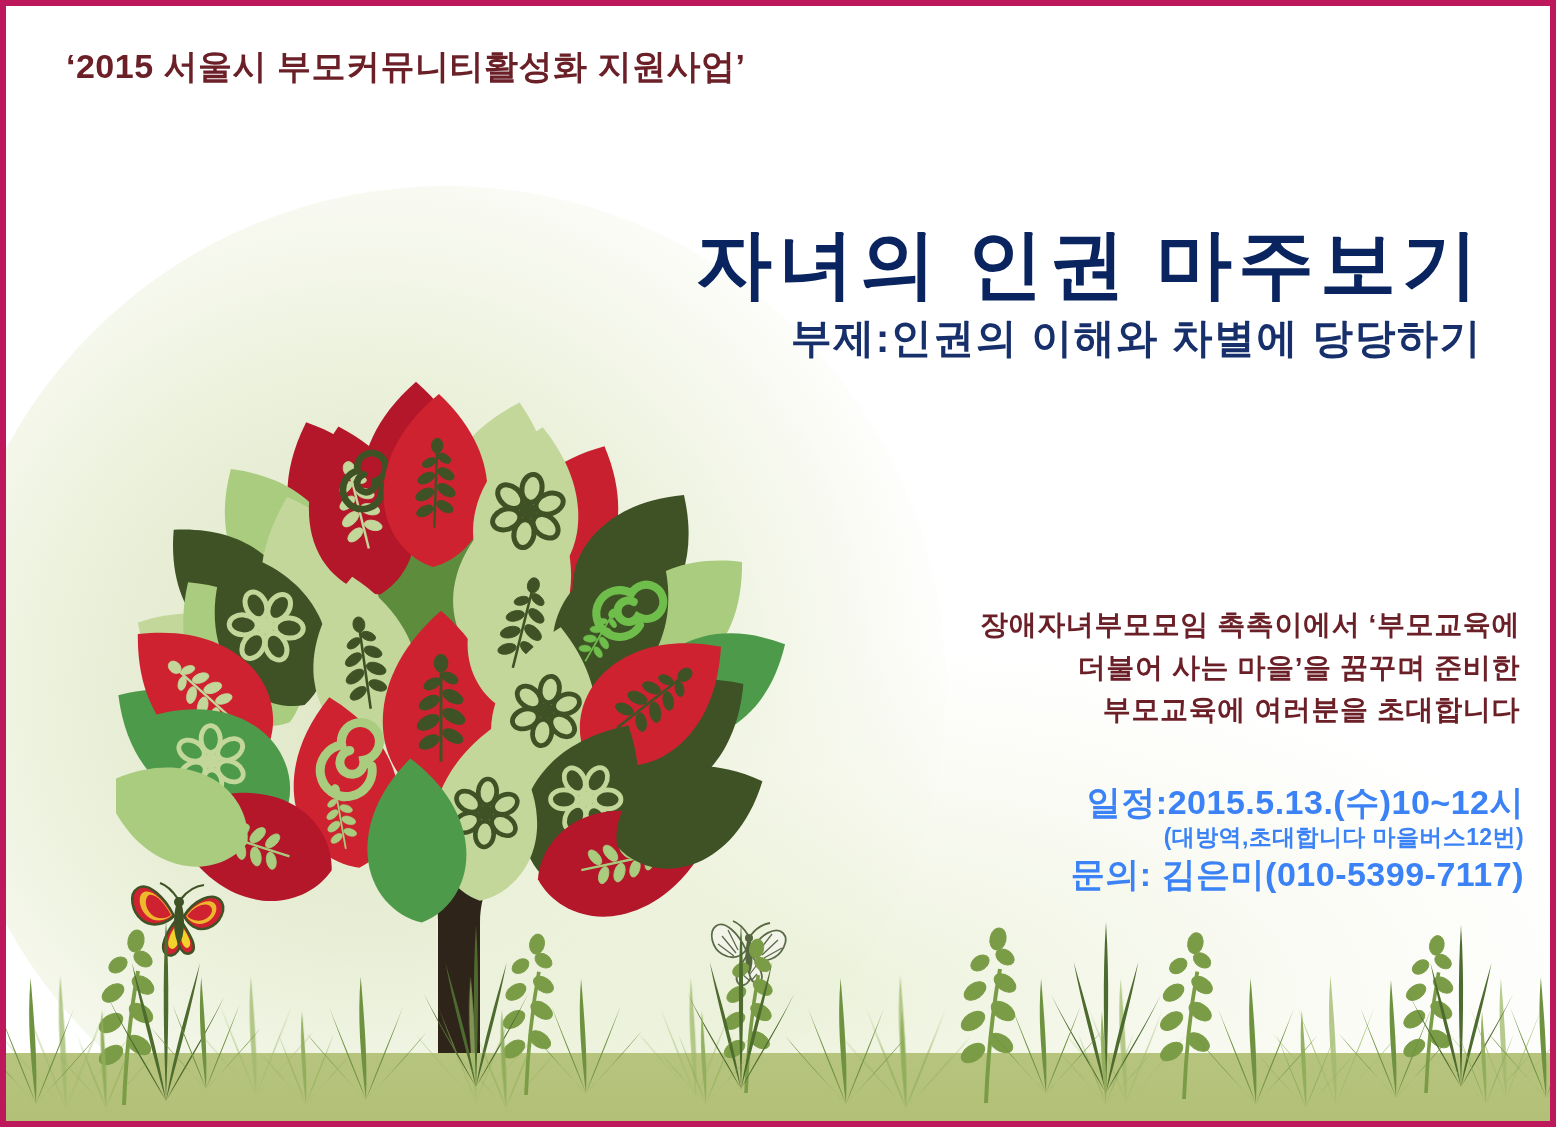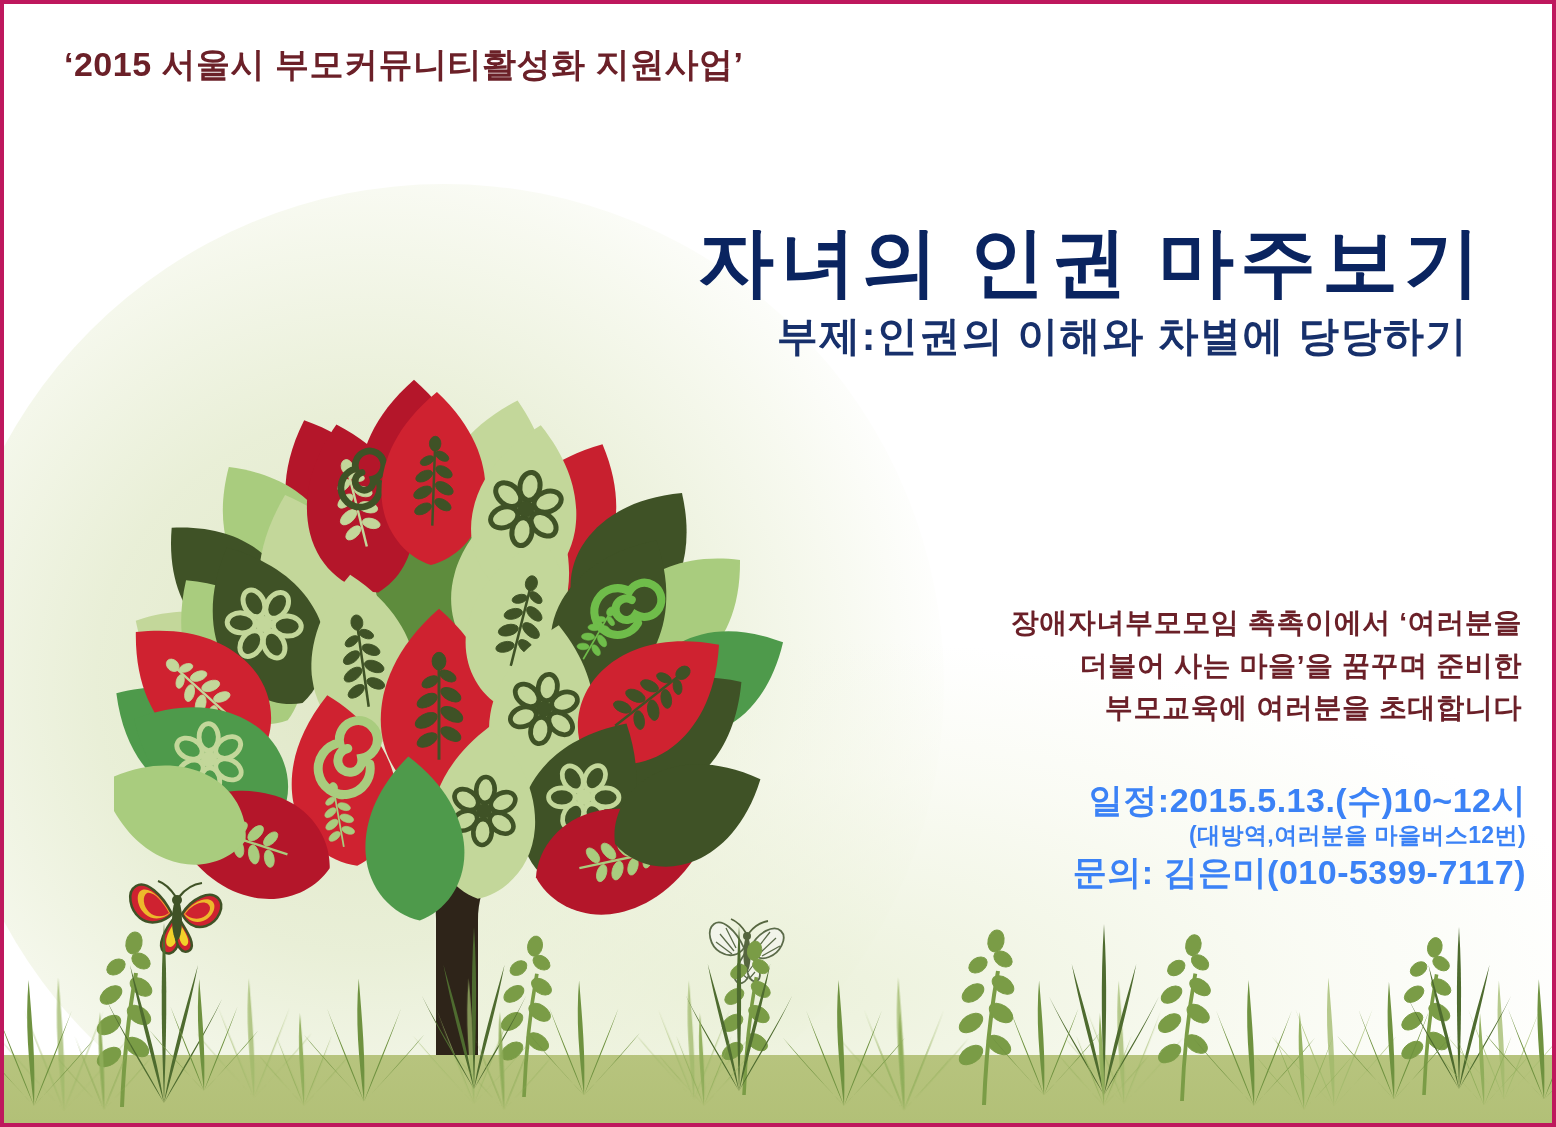--- a/index.html
+++ b/index.html
@@ -7,21 +7,21 @@
     padding: 0;
     background: #ffffff;
   }
   #poster {
     position: relative;
     width: 1556px;
     height: 1127px;
     overflow: hidden;
     background: #ffffff;
     box-sizing: border-box;
-    border: 4px solid #be185d;
+    border: 6px solid #be185d;
     font-family: "Liberation Sans", sans-serif;
   }
 
   
   .bg-glow {
     position: absolute;
     left: -60px;
     top: 180px;
     width: 1000px;
     height: 1000px;
@@ -77,21 +77,21 @@
     font-size: 76px;
     font-weight: bold;
     color: #0a2460;
     letter-spacing: 6px;
     white-space: nowrap;
     text-align: right;
     font-family: Liberation Serif, serif;
   }
   .title-sub {
     position: absolute;
-    right: 84px;
+    right: 68px;
     top: 305px;
     font-size: 41px;
     font-weight: bold;
     color: #17306b;
     letter-spacing: 1.5px;
     white-space: nowrap;
     text-align: right;
   }
 
   
@@ -378,28 +378,28 @@
         </g>
 
         <use href="#leafShape" transform="translate(300,478) rotate(-4) scale(0.95)" fill="#4e9a4b"></use>
         <use href="#leafShape" transform="translate(575,452) rotate(66) scale(0.92)" fill="#3f5226"></use>
         <use href="#leafShape" transform="translate(58,452) rotate(-68) scale(0.9)" fill="#a9cc7e"></use>
       </g>
     </svg>
   </div>
 
   <div class="invite-block">
-    <div>장애자녀부모모임 촉촉이에서  ‘여러분을</div>
+    <div>장애자녀부모모임 촉촉이에서  ‘부모교육에</div>
     <div>더불어 사는 마을’을 꿈꾸며 준비한</div>
     <div>부모교육에 여러분을 초대합니다</div>
   </div>
 
   <div class="detail-block">
     <div class="d-row d-schedule">일정:2015.5.13.(수)10~12시</div>
-    <div class="d-row d-transit">(대방역,여러분을 마을버스12번)</div>
+    <div class="d-row d-transit">(대방역,초대합니다 마을버스12번)</div>
     <div class="d-row d-contact">문의: 김은미(010-5399-7117)</div>
   </div>
 
   <div class="butterfly bf-red">
     <svg viewBox="0 0 104 88" xmlns="http://www.w3.org/2000/svg">
       <g>
 
         <path d="M46,44 C36,24 20,10 10,16 C0,22 4,40 14,48 C24,56 38,52 46,44 Z" fill="#cf2230" stroke="#3f5226" stroke-width="2.5"></path>
         <path d="M44,43 C36,28 24,17 16,20 C9,23 11,37 19,44 C27,51 38,49 44,43 Z" fill="#f2d22a" opacity="0.85"></path>
         <path d="M43,43 C36,30 27,21 21,23 C16,26 17,36 23,42 C29,48 38,47 43,43 Z" fill="#cf2230"></path>

